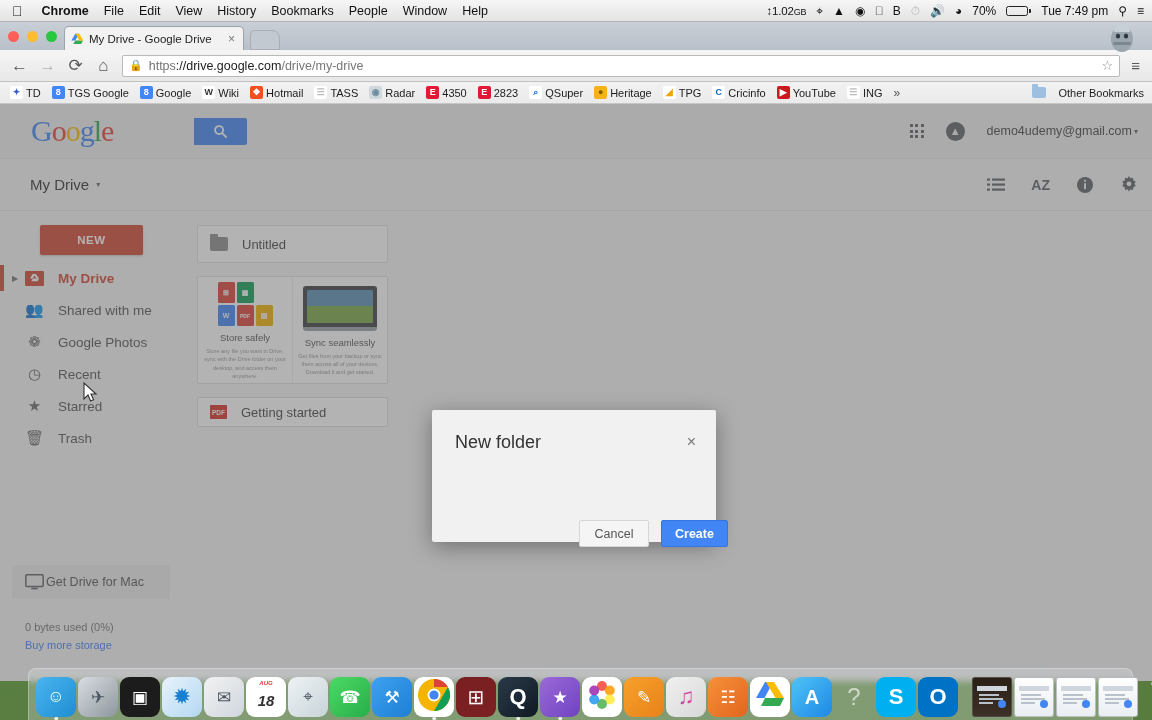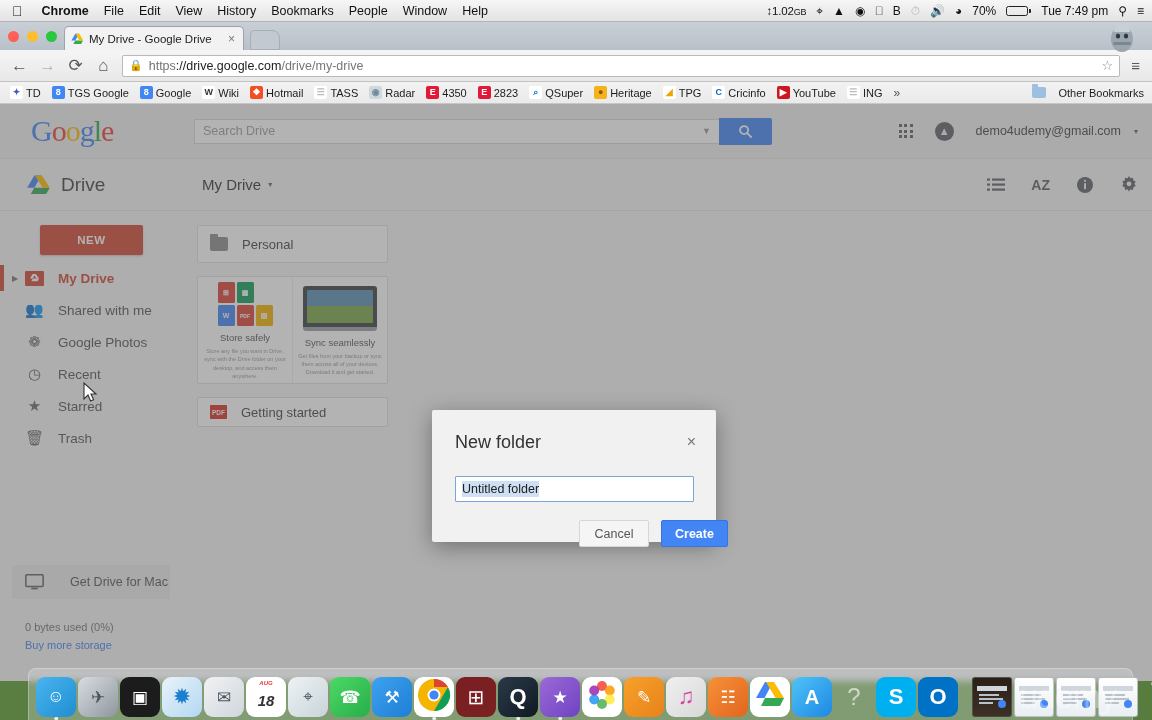--- a/index.html
+++ b/index.html
@@ -151,21 +151,21 @@
     color: #fff; font-size: 14px; border-radius: 0 2px 2px 0;
   }
   .gh-right { margin-left: auto; display: flex; align-items: center; gap: 22px; }
   .apps-grid { display: grid; grid-template-columns: repeat(3, 3px); gap: 2.5px; }
   .apps-grid i { width: 3px; height: 3px; background: #5f6368; display: block; }
   .bell {
     width: 19px; height: 19px; border-radius: 50%; background: #5f6368;
     display: flex; align-items: center; justify-content: center;
     color: #f1f1f1; font-size: 11px;
   }
-  .acct { font-size: 12.5px; color: #444; display: flex; align-items: center; gap: 13px; }
+  .acct { font-size: 12.5px; color: #444; display: flex; align-items: center; gap: 2px; }
   .caret-d { font-size: 8px; color: #666; }
 
   .subheader {
     height: 52px; display: flex; align-items: center; padding: 0 14px;
     border-bottom: 1px solid #e5e5e5; background: #f5f5f5;
   }
   .drive-brand { display: flex; align-items: center; gap: 10px; width: 172px; padding-left: 12px; }
   .drive-logo { width: 25px; height: 22px; position: relative; }
   .drive-word { font-size: 19px; color: #444; }
   .mydrive-dd { font-size: 15px; color: #333; display: flex; align-items: center; gap: 7px; margin-left: 16px; }
@@ -191,21 +191,21 @@
   }
   .active-marker {
     position: absolute; left: 0; width: 4px; height: 26px; background: #d34836;
   }
   .drive-mini {
     width: 19px; height: 15px; background: #d34836; border-radius: 1px;
     display: flex; align-items: center; justify-content: center;
   }
   .getdrive {
     position: absolute; bottom: 82px; left: 12px; width: 158px; height: 34px;
-    display: flex; align-items: center; gap: 26px; padding-left: 13px;
+    display: flex; align-items: center; gap: 2px; padding-left: 13px;
     font-size: 12.5px; color: #555; background: #ececec;
   }
   .storage { position: absolute; bottom: 30px; left: 25px; font-size: 11px; color: #777; }
   .storage a { display: block; margin-top: 6px; color: #4285f4; text-decoration: none; }
 
   .content { flex: 1; background: #f5f5f5; padding: 14px 0 0 14px; }
   .card-folder {
     width: 191px; height: 38px; background: #fff; border: 1px solid #e0e0e0;
     border-radius: 2px; display: flex; align-items: center; gap: 14px; padding-left: 12px;
     font-size: 13px; color: #444;
@@ -447,24 +447,20 @@
         <span class="folder-ico"></span>
         <span>Other Bookmarks</span>
       </span>
     </div>
 
     <div class="page">
 
       <div class="gheader">
         <div class="glogo"><span class="b">G</span><span class="r">o</span><span class="y">o</span><span class="b">g</span><span class="g">l</span><span class="r">e</span></div>
         <div class="searchwrap">
-          <div class="searchbox">
-            <span>Search Drive</span>
-            <span class="search-caret">▼</span>
-          </div>
           <div class="searchbtn">
             <svg width="15" height="15" viewBox="0 0 16 16">
               <circle cx="6.5" cy="6.5" r="4.3" fill="none" stroke="#fff" stroke-width="1.9"></circle>
               <line x1="9.8" y1="9.8" x2="14" y2="14" stroke="#fff" stroke-width="2" stroke-linecap="round"></line>
             </svg>
           </div>
         </div>
         <div class="gh-right">
           <span class="apps-grid">
               <i></i>
@@ -479,28 +475,20 @@
             </span>
           <span class="bell">▲</span>
           <span class="acct">
             <span>demo4udemy@gmail.com</span>
             <span class="caret-d">▾</span>
           </span>
         </div>
       </div>
 
       <div class="subheader">
-        <div class="drive-brand">
-          <svg class="drive-logo" viewBox="0 0 26 23">
-            <path d="M8.6 1.5L1.2 14.4h7.4L16 1.5z" fill="#4285f4"></path>
-            <path d="M8.6 14.4h16.2L21 21H4.9z" fill="#34a853"></path>
-            <path d="M16.6 1.5l8.2 12.9h-7.4L9.2 1.5z" fill="#fbbc05"></path>
-          </svg>
-          <span class="drive-word">Drive</span>
-        </div>
         <div class="mydrive-dd">
           <span>My Drive</span>
           <span class="caret-d">▾</span>
         </div>
         <div class="sh-right">
           <span class="ico-btn">
             <svg width="18" height="14" viewBox="0 0 18 14">
               <rect x="0" y="0.5" width="3" height="2.2" fill="#5f6368"></rect>
                 <rect x="5" y="0.5" width="13" height="2.2" fill="#5f6368"></rect>
               <rect x="0" y="5.5" width="3" height="2.2" fill="#5f6368"></rect>
@@ -574,21 +562,21 @@
           </div>
           <div class="storage">
             <span>0 bytes used (0%)</span>
             <a href="#">Buy more storage</a>
           </div>
         </div>
 
         <div class="content">
           <div class="card-folder">
             <span class="folder-gray"></span>
-            <span>Personal</span>
+            <span>Untitled</span>
           </div>
 
           <div class="promo">
             <div class="promo-cell">
               <div class="doc-stack">
                 <span class="dchip" style="background:#db4437">⊞</span>
                 <span class="dchip" style="background:#0f9d58">▦</span>
                 <span class="dchip" style="background:transparent"></span>
                 <span class="dchip" style="background:#4285f4">W</span>
                 <span class="dchip" style="background:#db4437;font-size:5px">PDF</span>
@@ -618,30 +606,26 @@
 
       <div class="scrim"></div>
 
       <svg class="cursor" width="16" height="22" viewBox="0 0 16 22">
         <path d="M1 1l0 16 4-4 2.6 6 3-1.3L8 12h5z" fill="#fff" stroke="#333" stroke-width="1.1"></path>
       </svg>
 
       <div class="modal">
         <div class="modal-title">New folder</div>
         <div class="modal-x">×</div>
-        <div class="modal-input">
-          <span class="sel-text">Untitled folder</span>
-        </div>
         <div class="btn-cancel">Cancel</div>
         <div class="btn-create">Create</div>
       </div>
     </div>
   </div>
 
-  <div class="watermark">udemy</div>
   <div class="dock" id="dock">
       <div class="dock-ico" style="background: linear-gradient(135deg, rgb(74, 180, 240), rgb(31, 142, 209));">
         <span>☺</span>
         <span class="dot"></span>
       </div>
       <div class="dock-ico" style="background: linear-gradient(135deg, rgb(216, 221, 226), rgb(142, 150, 157)); color: rgb(74, 85, 96);">
         <span>✈</span>
       </div>
       <div class="dock-ico" style="background: rgb(28, 28, 28);">
         <span>▣</span>

